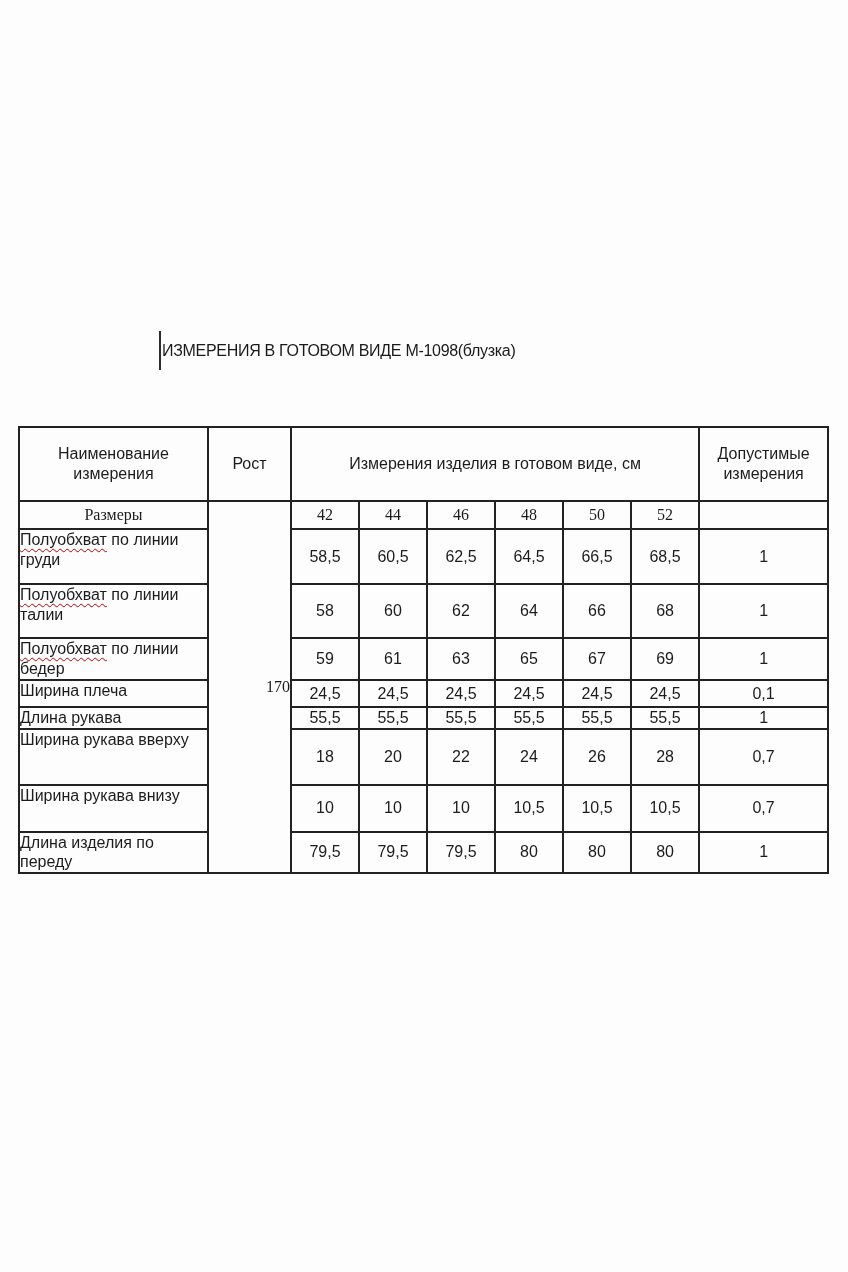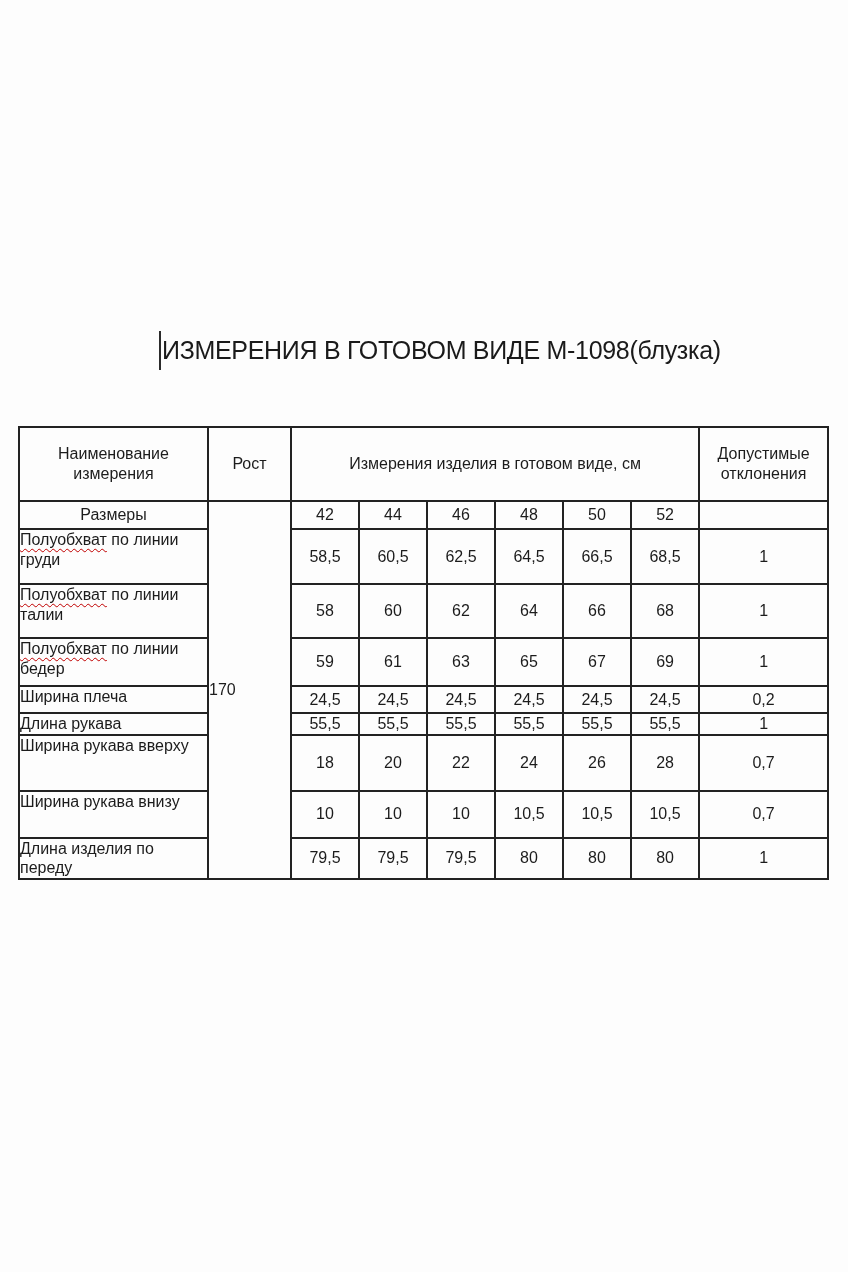--- a/index.html
+++ b/index.html
@@ -18,21 +18,21 @@
     display:flex;align-items:flex-start;
     white-space:nowrap;
   }
   .caret{
     display:inline-block;
     width:2px;height:39px;
     background:#2b2b2b;
     margin-right:1px;
   }
   .doc-title{
-    font-size:25px;
+    font-size:16px;
     font-weight:400;
     letter-spacing:-0.3px;
     line-height:39px;
     color:#1a1a1a;
   }
   table.meas{
     position:absolute;
     left:18px;top:426px;
     width:809px;
     border-collapse:collapse;
@@ -62,35 +62,35 @@
   td.label-center{
     text-align:center;
     vertical-align:middle;
     font-size:15.5px;
   }
   td.val{
     text-align:center;
     vertical-align:middle;
   }
   td.rost{
-    text-align:left;
+    text-align:right;
     vertical-align:middle;
   }
   .sp{
     text-decoration-line:underline;
     text-decoration-style:wavy;
     text-decoration-color:#c00000;
     text-decoration-thickness:1px;
     text-underline-offset:3px;
   }
   tr.h-head{height:74px;}
-  tr.h-sizes{height:28px;}
+  tr.h-sizes{height:28px;font-family:Liberation Serif, serif;}
   tr.h-r0{height:55px;}
   tr.h-r1{height:54px;padding-left:48px;}
-  tr.h-r2{height:48px;}
+  tr.h-r2{height:42px;}
   tr.h-r3{height:27px;}
   tr.h-r4{height:20px;}
   tr.h-r5{height:56px;}
   tr.h-r6{height:47px;}
   tr.h-r7{height:38px;}
 </style>
 </head>
 <body>
 
 <div class="page">
@@ -111,21 +111,21 @@
         <col style="width:68px">
         <col style="width:68px">
       <col style="width:129px">
     </colgroup>
 
     <tbody>
         <tr class="h-head">
       <th>Наименование измерения</th>
       <th>Рост</th>
       <th colspan="6">Измерения изделия в готовом виде, см</th>
-      <th>Допустимые отклонения</th>
+      <th>Допустимые измерения</th>
     </tr>
 
     <tr class="h-sizes">
       <td class="label-center">Размеры</td>
       <td class="rost" rowspan="9">170</td>
       <td class="val">42</td>
       <td class="val">44</td>
       <td class="val">46</td>
       <td class="val">48</td>
       <td class="val">50</td>
@@ -167,21 +167,21 @@
     </tr>
 
     <tr class="h-r3">
       <td class="label"><span class="sp"></span><span>Ширина плеча</span></td>
       <td class="val">24,5</td>
       <td class="val">24,5</td>
       <td class="val">24,5</td>
       <td class="val">24,5</td>
       <td class="val">24,5</td>
       <td class="val">24,5</td>
-      <td class="val">0,2</td>
+      <td class="val">0,1</td>
     </tr>
 
     <tr class="h-r4">
       <td class="label"><span class="sp"></span><span>Длина рукава</span></td>
       <td class="val">55,5</td>
       <td class="val">55,5</td>
       <td class="val">55,5</td>
       <td class="val">55,5</td>
       <td class="val">55,5</td>
       <td class="val">55,5</td>

